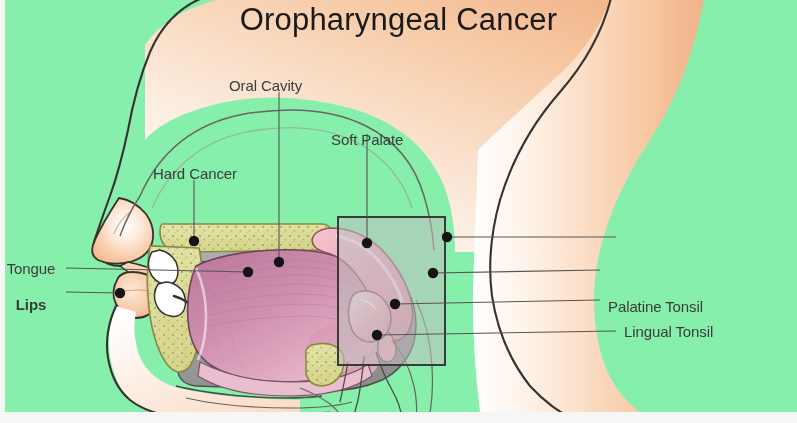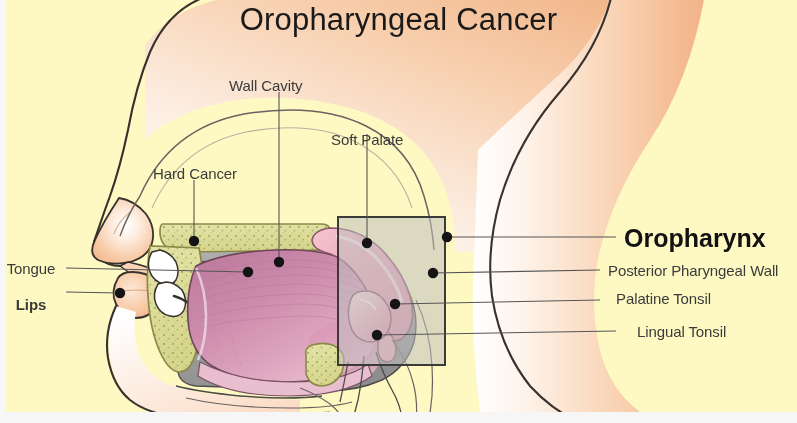--- a/index.html
+++ b/index.html
@@ -8,21 +8,21 @@
     padding: 0;
     background: #ffffff;
   }
   body {
     font-family: "Liberation Sans", sans-serif;
   }
   #canvas {
     position: relative;
     width: 797px;
     height: 423px;
-    background: #fef9c3;
+    background: #86efac;
     overflow: hidden;
   }
   #canvas::before {
     content: "";
     position: absolute;
     left: 0; top: 0;
     width: 5px; height: 423px;
     background: #f7f7f7;
     z-index: 40;
     pointer-events: none;
@@ -356,31 +356,29 @@
       <circle cx="120" cy="293" r="5.2"></circle>
       <circle cx="447" cy="237" r="5.2"></circle>
       <circle cx="433" cy="273" r="5.2"></circle>
       <circle cx="395" cy="304" r="5.2"></circle>
       <circle cx="377" cy="335" r="5.2"></circle>
     </g>
   </svg>
 
   <div id="title">Oropharyngeal Cancer</div>
 
-  <div class="lbl" style="left:229px; top:78px;">Wall Cavity</div>
+  <div class="lbl" style="left:229px; top:78px;">Oral Cavity</div>
 
   <div class="lbl" style="left:331px; top:132px;">Soft Palate</div>
 
   <div class="lbl" style="left:153px; top:166px;">Hard Cancer</div>
 
   <div class="lbl rightalign" style="left:0px; top:261px; width:62px;">Tongue</div>
 
   <div class="lbl rightalign" style="left:0px; top:297px; width:62px;font-weight:bold;">Lips</div>
 
-  <div id="oropharynx-label">Oropharynx</div>
-
-  <div class="lbl right" style="left:608px; top:263px;">Posterior Pharyngeal Wall</div>
-
-  <div class="lbl right" style="left:608px; top:291px;margin-left:8px;">Palatine Tonsil</div>
-
-  <div class="lbl right" style="left:637px; top:324px;">Lingual Tonsil</div>
+
+
+  <div class="lbl right" style="left:608px; top:299px;">Palatine Tonsil</div>
+
+  <div class="lbl right" style="left:624px; top:324px;">Lingual Tonsil</div>
 
 </div>
 
 </body></html>

